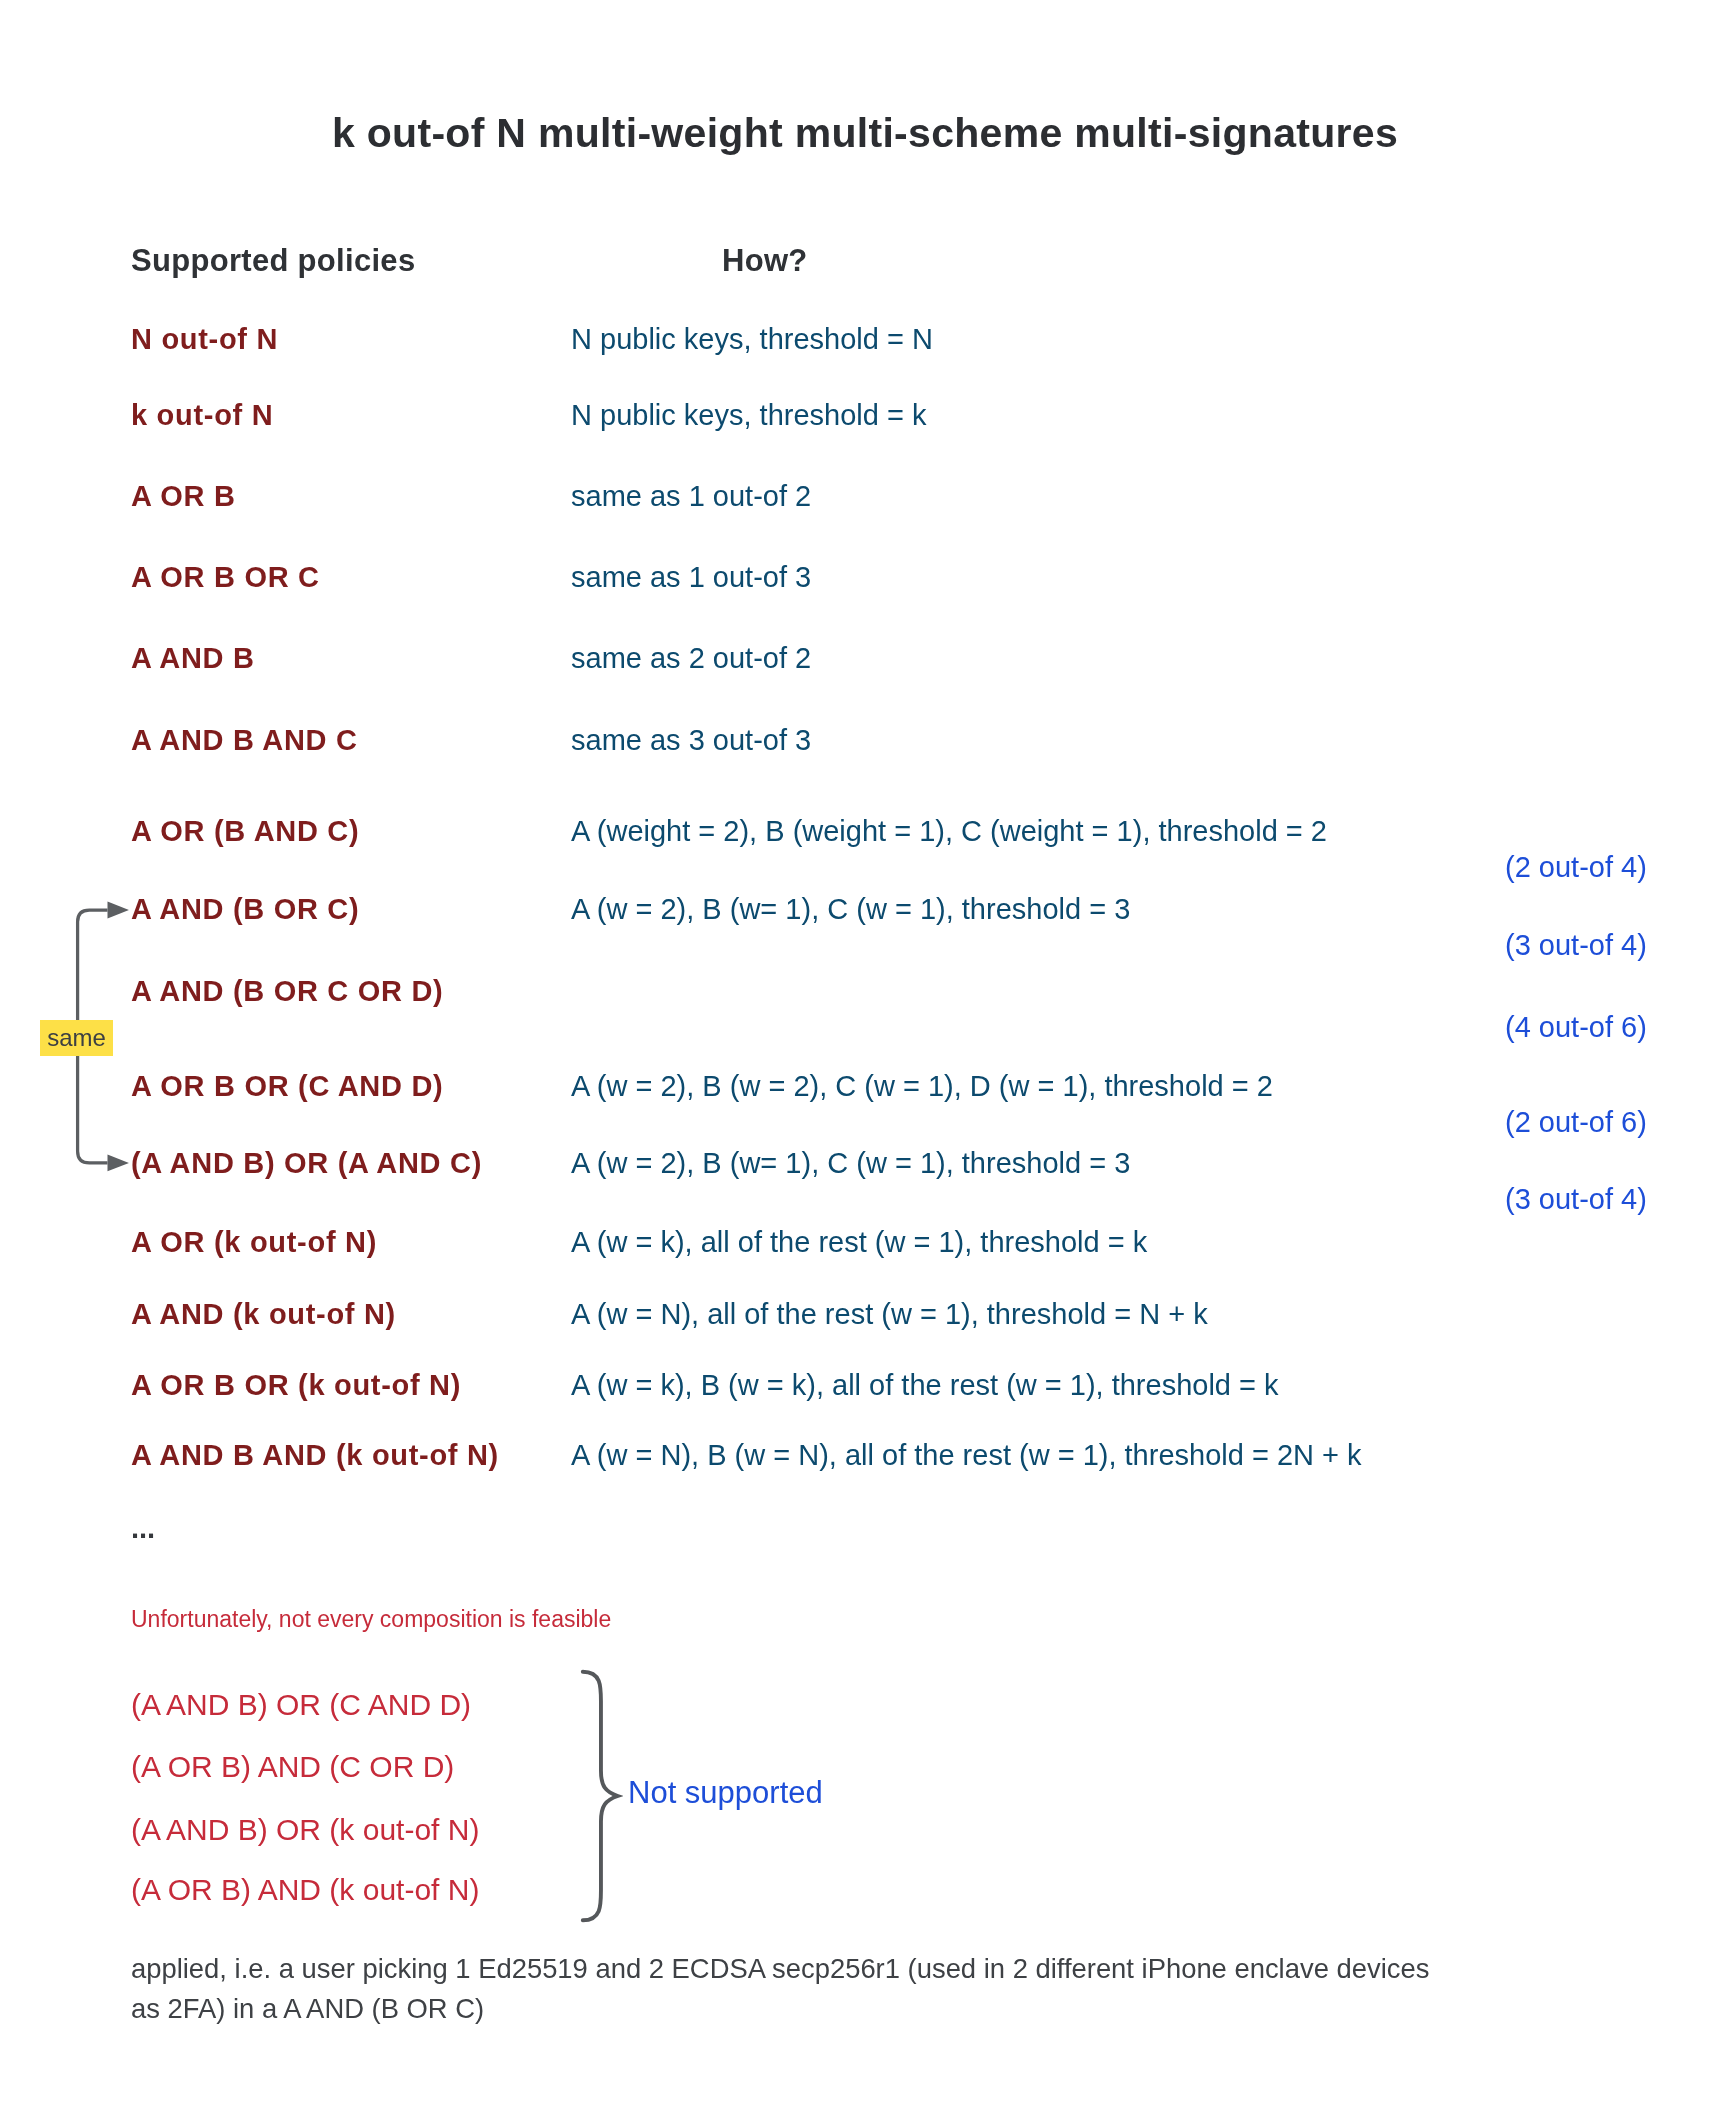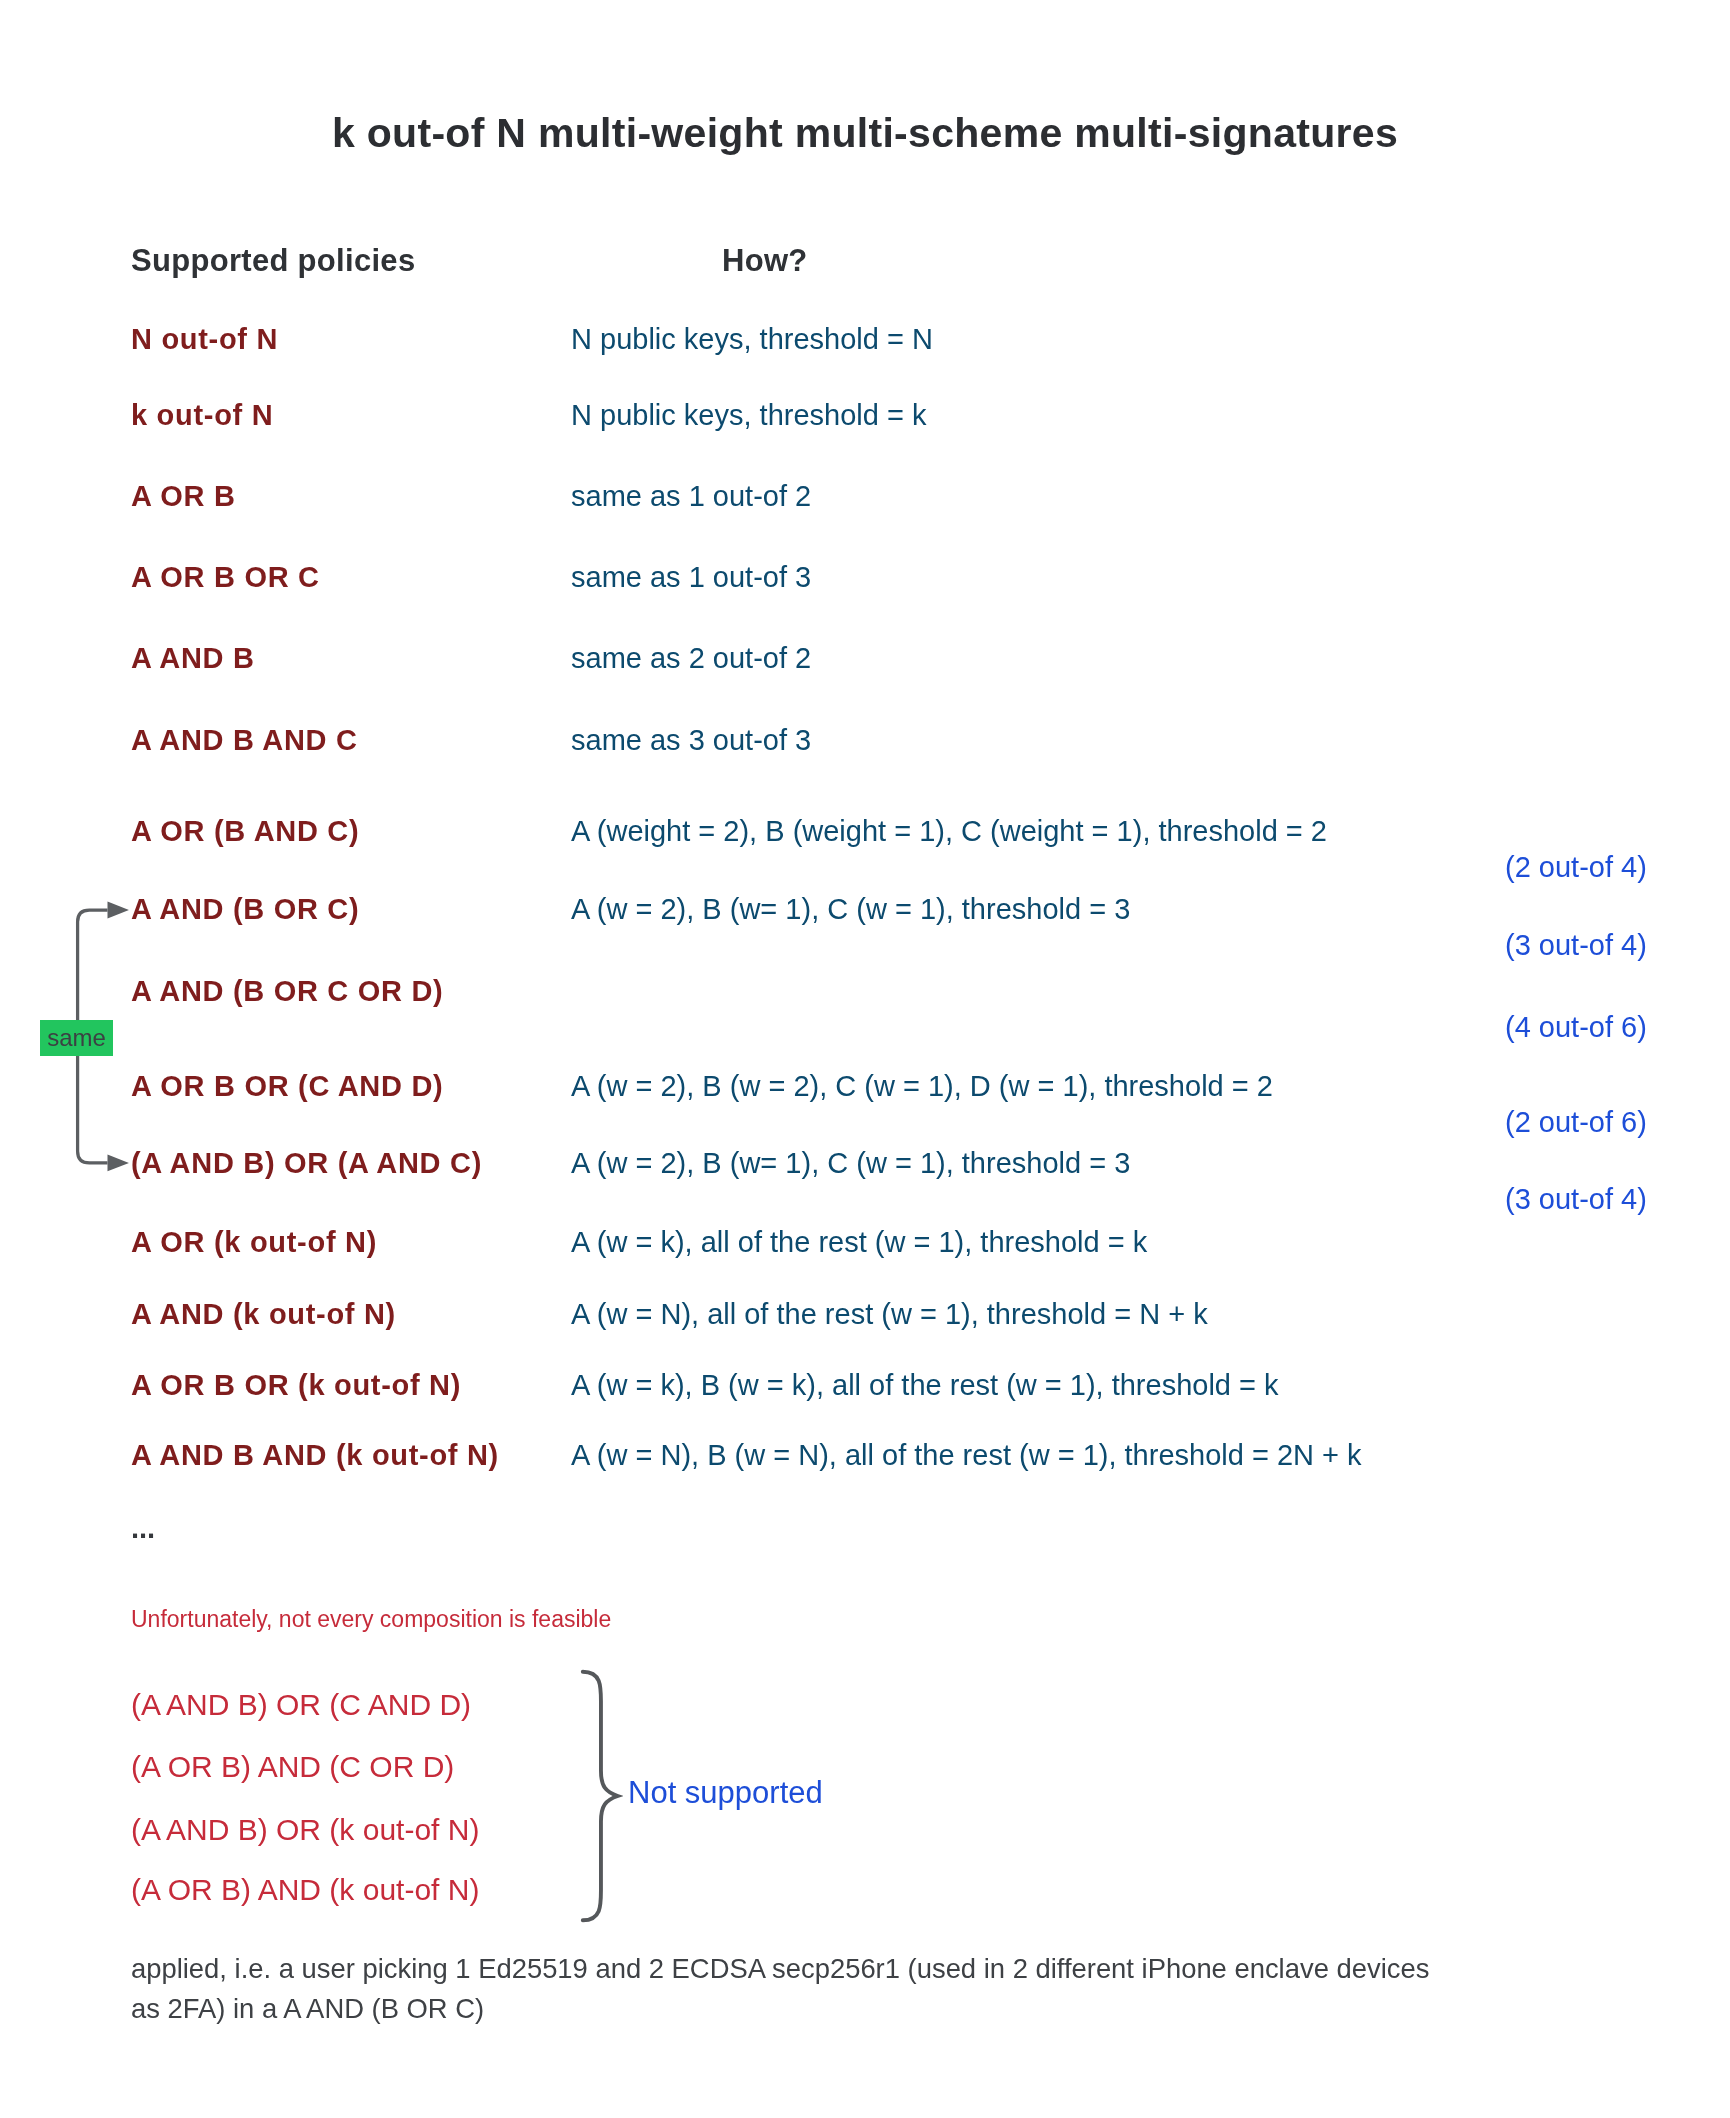--- a/index.html
+++ b/index.html
@@ -31,21 +31,21 @@
     white-space:nowrap;
     margin-top:36px;
   }
   .ellipsis-row {
     position:absolute; left:131px; top:1507px; font-size:29px; font-weight:bold;
     color:#35383c; height:42px; line-height:42px;
   }
   .same-connector { position:absolute; left:62px; top:895px; width:78px; height:281px; }
   .same-label {
     position:absolute; left:40px; top:1020px; width:73px; text-align:center;
-    font-size:24px; color:#3c4043; background:#22c55e; padding:3.9px 0; z-index:2;
+    font-size:24px; color:#3c4043; background:#fde047; padding:3.9px 0; z-index:2;
   }
   .red-heading {
     position:absolute; left:131px; top:1606px; font-size:23px; color:#c62b3a;
   }
   .red-item {
     position:absolute; left:131px; font-size:30px; color:#c62b3a; height:42px; line-height:42px;text-align:right;
   }
   .brace { position:absolute; left:575px; top:1667px; width:48px; height:258px; }
   .not-supported {
     position:absolute; left:628px; top:1775px; font-size:31px; color:#1d4ed8;

